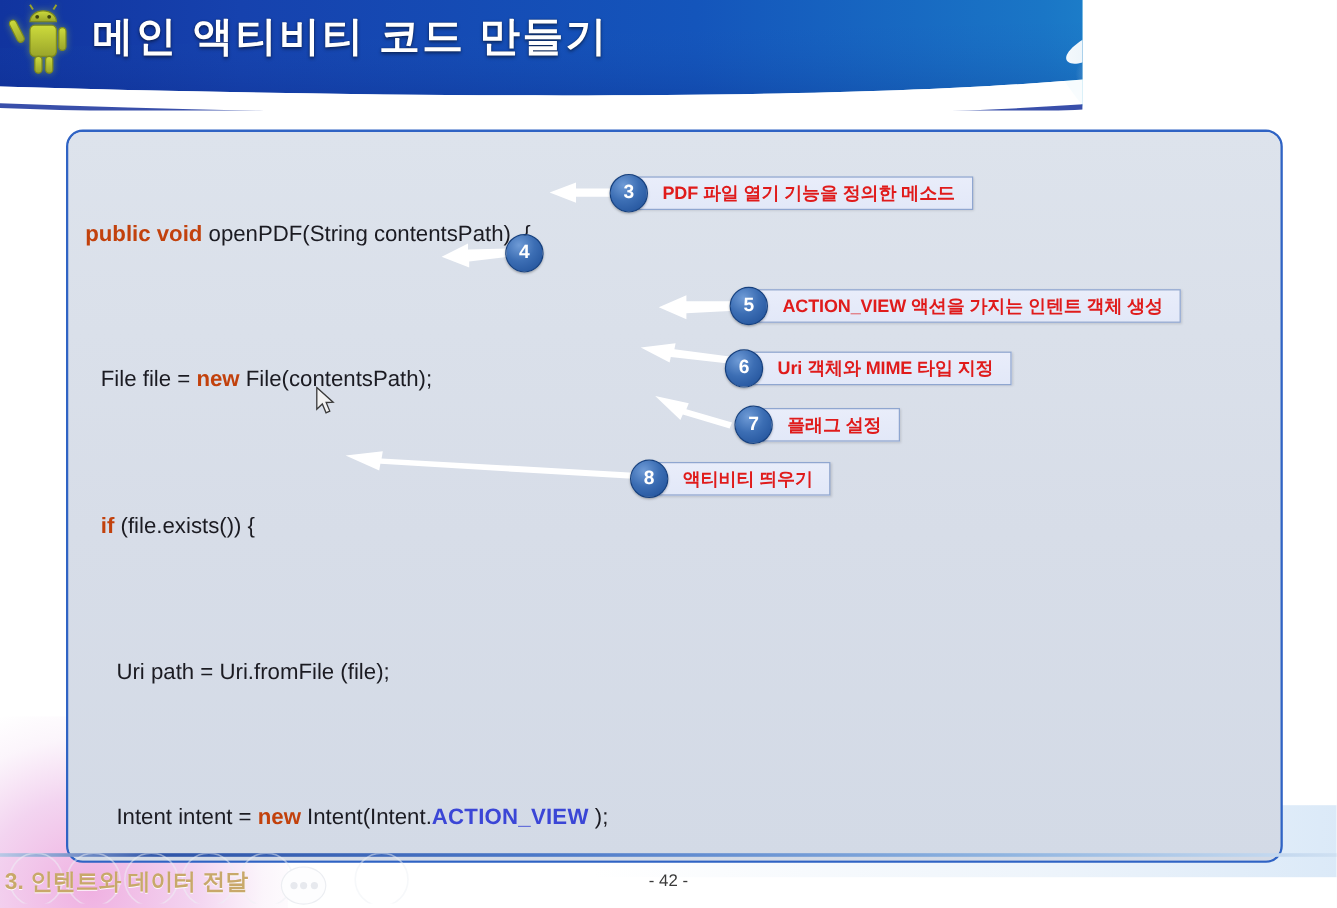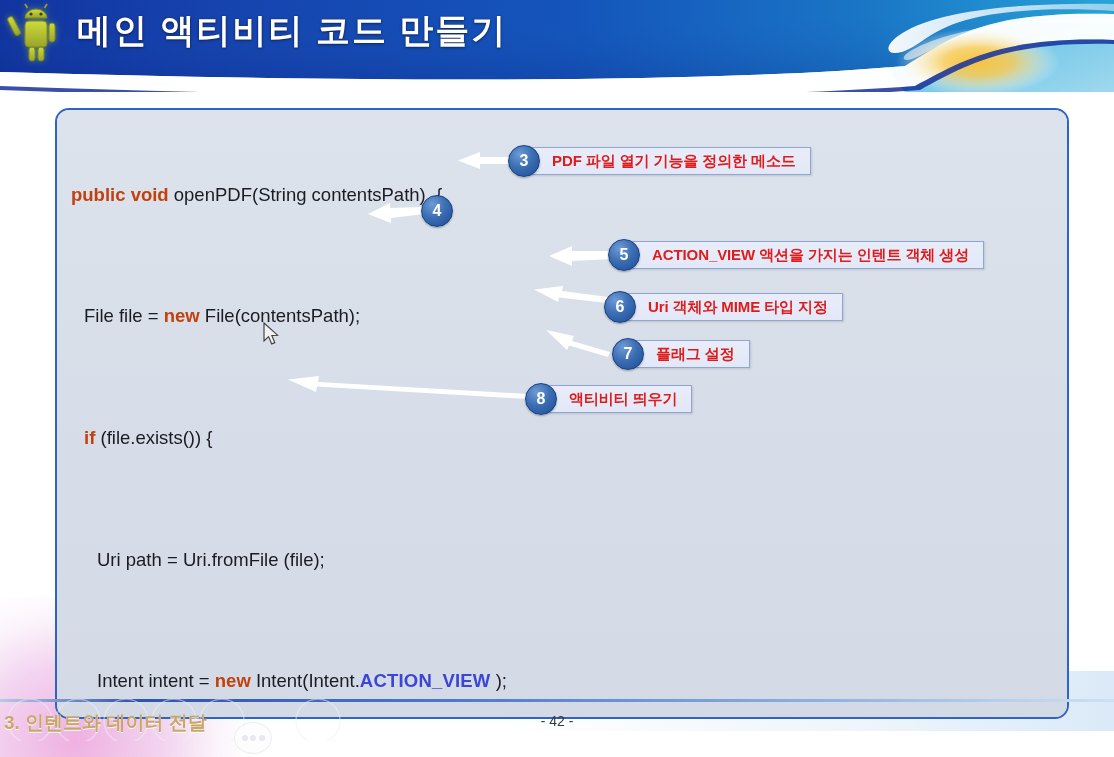--- a/index.html
+++ b/index.html
@@ -23,21 +23,21 @@
       rgba(255,255,255,0) 78%);
     pointer-events:none;
   }
   .bg-bottom-right-tint{
     position:absolute;right:0;bottom:26px;width:620px;height:60px;
     background:linear-gradient(90deg,rgba(255,255,255,0) 0%,rgba(224,236,248,.55) 60%,rgba(210,228,246,.8) 100%);
   }
 
   
   .header{
-    position:absolute;left:0;top:0;width:1114px;height:92px;overflow:hidden;
+    position:absolute;left:0;top:0;width:902px;height:92px;overflow:hidden;
   }
   .header-svg{position:absolute;left:0;top:0;}
   .header-title{
     position:absolute;left:77px;top:8px;
     font-size:34px;font-weight:bold;color:#ffffff;
     letter-spacing:2px;
     text-shadow:0 1px 3px rgba(0,0,0,.45), 0 0 1px rgba(0,0,0,.6);
     z-index:6;white-space:nowrap;
   }
   .android-icon{
@@ -94,21 +94,21 @@
     font-family:"Liberation Sans","DejaVu Sans",sans-serif;
     letter-spacing:-.1px;
     text-align:right;
   }
   .arrow-layer{position:absolute;left:0;top:0;width:1114px;height:757px;pointer-events:none;z-index:15;}
 
   
   .cursor{position:absolute;z-index:40;}
 
   
-  .footer{position:absolute;left:0;bottom:16px;width:968px;height:42px;}
+  .footer{position:absolute;left:0;bottom:4px;width:968px;height:42px;}
   .footer-rule{position:absolute;left:0;top:0;width:1114px;height:3px;
     background:linear-gradient(90deg,#b9c9e6 0%,#2f55a8 12%,#4b78c8 40%,#8fb4e0 75%,#cfe0f2 100%);}
   .footer-label{
     position:absolute;left:4px;top:11px;
     font-size:19px;font-weight:bold;color:#c8a86a;
     text-shadow:0 1px 0 rgba(255,255,255,.9);
     white-space:nowrap;
   }
   .footer-dots{
     position:absolute;left:234px;top:722px;width:36px;height:30px;

